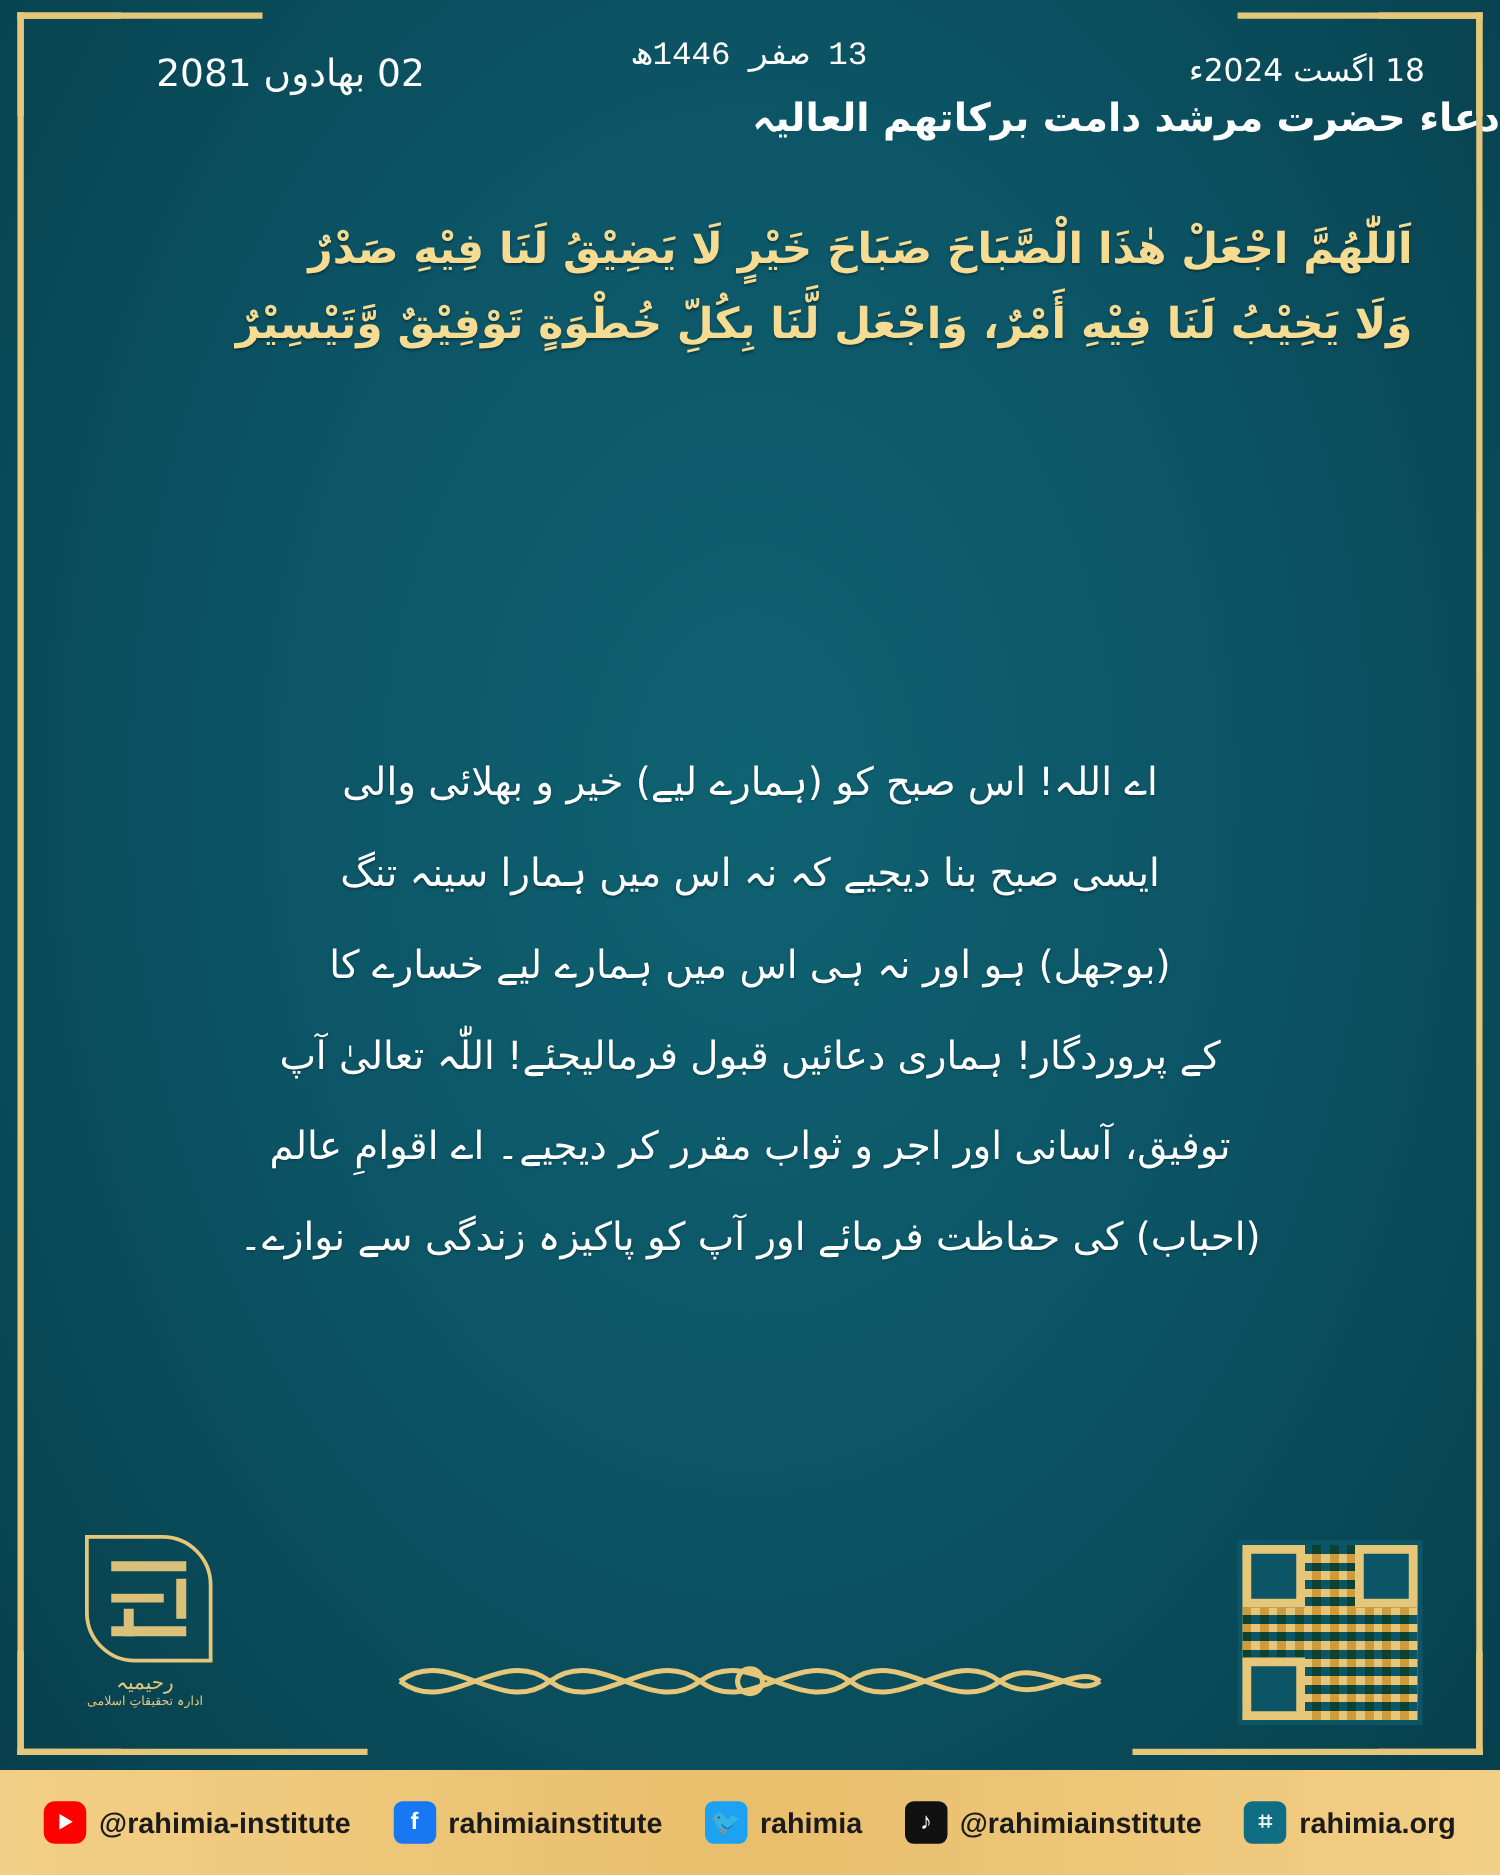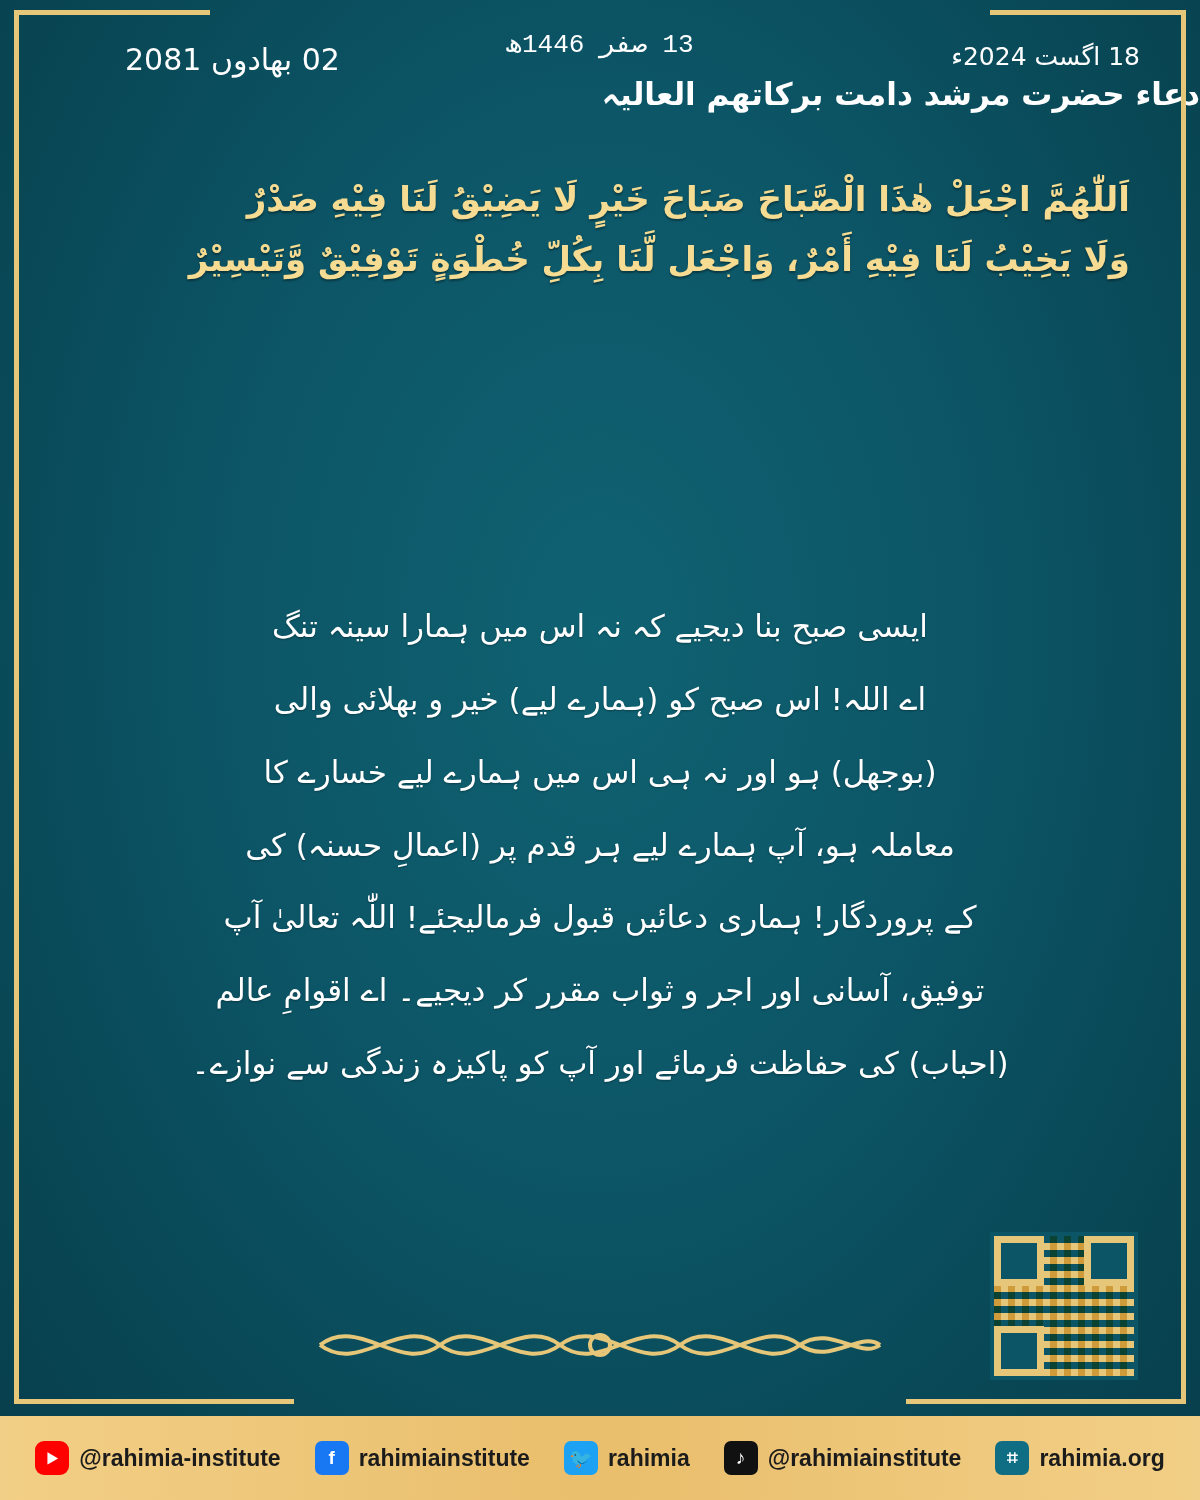--- a/index.html
+++ b/index.html
@@ -266,29 +266,37 @@
   </div>
 
   <div class="poster-title">دعاء حضرت مرشد دامت بركاتهم العالیہ</div>
 
   <div class="arabic-block">
     <div class="arabic-line">اَللّٰهُمَّ اجْعَلْ هٰذَا الْصَّبَاحَ صَبَاحَ خَيْرٍ لَا يَضِيْقُ لَنَا فِيْهِ صَدْرٌ</div>
     <div class="arabic-line">وَلَا يَخِيْبُ لَنَا فِيْهِ أَمْرٌ، وَاجْعَل لَّنَا بِكُلِّ خُطْوَةٍ تَوْفِيْقٌ وَّتَيْسِيْرٌ</div>
   </div>
 
   <div class="urdu-block">
+    <div class="urdu-line">اے اللہ! اس صبح کو (ہمارے لیے) خیر و بھلائی والی</div>
     <div class="urdu-line">ایسی صبح بنا دیجیے کہ نہ اس میں ہمارا سینہ تنگ</div>
-    <div class="urdu-line">اے اللہ! اس صبح کو (ہمارے لیے) خیر و بھلائی والی</div>
     <div class="urdu-line">(بوجھل) ہو اور نہ ہی اس میں ہمارے لیے خسارے کا</div>
-    <div class="urdu-line">معاملہ ہو، آپ ہمارے لیے ہر قدم پر (اعمالِ حسنہ) کی</div>
     <div class="urdu-line">کے پروردگار! ہماری دعائیں قبول فرمالیجئے! اللّٰہ تعالیٰ آپ</div>
     <div class="urdu-line">توفیق، آسانی اور اجر و ثواب مقرر کر دیجیے۔ اے اقوامِ عالم</div>
     <div class="urdu-line">(احباب) کی حفاظت فرمائے اور آپ کو پاکیزہ زندگی سے نوازے۔</div>
   </div>
 
+  <div class="logo">
+    <div class="logo-shape">
+      <div class="logo-grid"></div>
+    </div>
+    <div class="logo-text">
+      <div>رحیمیہ</div>
+      <div class="sub">ادارہ تحقیقاتِ اسلامی</div>
+    </div>
+  </div>
 
   <div class="qr">
     <div class="qr-b"></div>
   </div>
 
   <svg class="ornament" viewBox="0 0 600 70">
     <g fill="none" stroke="#e6c77a" stroke-width="4">
       <path d="M20 35 C60 5, 100 65, 140 35 C180 5, 220 65, 260 35 C300 5, 340 65, 380 35 C420 5, 460 65, 500 35 C530 14, 560 50, 580 35"></path>
       <path d="M20 35 C60 65, 100 5, 140 35 C180 65, 220 5, 260 35 C300 65, 340 5, 380 35 C420 65, 460 5, 500 35 C530 56, 560 20, 580 35"></path>
       <circle cx="300" cy="35" r="10"></circle>

